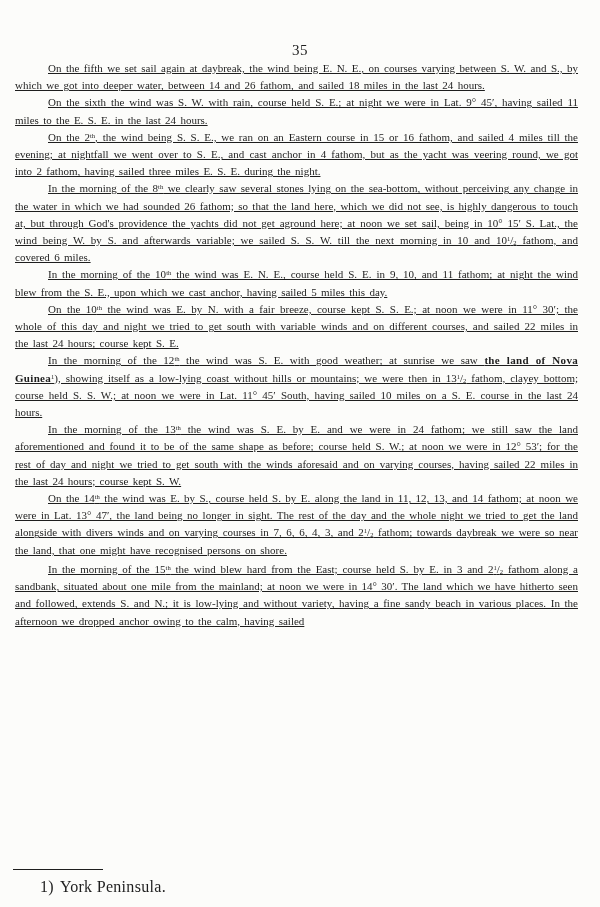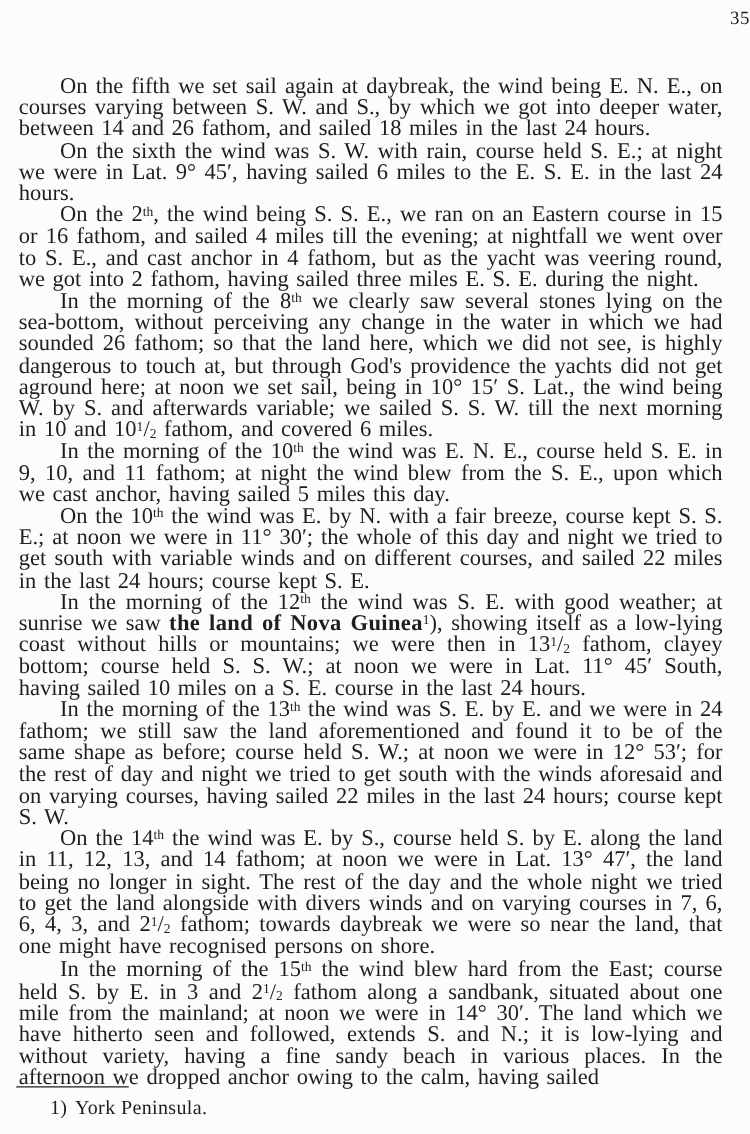--- a/index.html
+++ b/index.html
@@ -2,27 +2,27 @@
 <html><head>
 <meta charset="utf-8">
 <style>
   html, body { margin:0; padding:0; }
   body {
     width:600px; height:907px;
     position:relative; overflow:hidden;
     font-family:"Liberation Serif","DejaVu Serif",serif;
   }
   .page-number {
-    position:absolute; top:7px; left:0; width:100%;
-    text-align:right; font-size:15px; letter-spacing:0.5px;
+    position:absolute; top:42px; left:0; width:100%;
+    text-align:center; font-size:15px; letter-spacing:0.5px;
   }
   .text-block {
     position:absolute; top:60px; left:15px; width:563px;
-    font-size:18px; line-height:17.2px;
-    text-align:justify; word-spacing:1.6px;
+    font-size:11px; line-height:17.2px;
+    text-align:justify; word-spacing:1.6px;text-decoration:underline;
   }
   .para { margin:0; text-indent:33px; }
   .para.gap-before { margin-top:2px; }
   .text-block sup { font-size:0.6em; line-height:0; vertical-align:0.42em; }
   .text-block sub { font-size:0.6em; line-height:0; vertical-align:-0.12em; }
   .bold { font-weight:bold; letter-spacing:0.3px; }
   .footnote-rule {
     position:absolute; left:13px; top:869px; width:90px;
     border-top:1.4px solid currentColor; height:0;
   }
@@ -32,21 +32,21 @@
   }
   .footnote-line .marker { margin-right:6px; }
 </style>
 </head>
 <body style="background: rgb(252, 252, 250); color: rgb(30, 30, 30);">
 
 <div class="page-number">35</div>
 
 <div class="text-block">
     <p class="para"><span>On the fifth we set sail again at daybreak, the wind being E. N. E., on courses varying between S. W. and S., by which we got into deeper water, between 14 and 26 fathom, and sailed 18 miles in the last 24 hours.</span></p>
-    <p class="para"><span>On the sixth the wind was S. W. with rain, course held S. E.; at night we were in Lat. 9° 45′, having sailed 6 miles to the E. S. E. in the last 24 hours.</span></p>
+    <p class="para"><span>On the sixth the wind was S. W. with rain, course held S. E.; at night we were in Lat. 9° 45′, having sailed 11 miles to the E. S. E. in the last 24 hours.</span></p>
     <p class="para"><span>On the 2</span><sup>th</sup><span>, the wind being S. S. E., we ran on an Eastern course in 15 or 16 fathom, and sailed 4 miles till the evening; at nightfall we went over to S. E., and cast anchor in 4 fathom, but as the yacht was veering round, we got into 2 fathom, having sailed three miles E. S. E. during the night.</span></p>
     <p class="para"><span>In the morning of the 8</span><sup>th</sup><span> we clearly saw several stones lying on the sea-bottom, without perceiving any change in the water in which we had sounded 26 fathom; so that the land here, which we did not see, is highly dangerous to touch at, but through God's providence the yachts did not get aground here; at noon we set sail, being in 10° 15′ S. Lat., the wind being W. by S. and afterwards variable; we sailed S. S. W. till the next morning in 10 and 10</span><sup>1</sup><span>/</span><sub>2</sub><span> fathom, and covered 6 miles.</span></p>
     <p class="para"><span>In the morning of the 10</span><sup>th</sup><span> the wind was E. N. E., course held S. E. in 9, 10, and 11 fathom; at night the wind blew from the S. E., upon which we cast anchor, having sailed 5 miles this day.</span></p>
     <p class="para"><span>On the 10</span><sup>th</sup><span> the wind was E. by N. with a fair breeze, course kept S. S. E.; at noon we were in 11° 30′; the whole of this day and night we tried to get south with variable winds and on different courses, and sailed 22 miles in the last 24 hours; course kept S. E.</span></p>
     <p class="para"><span>In the morning of the 12</span><sup>th</sup><span> the wind was S. E. with good weather; at sunrise we saw </span><span class="bold">the land of Nova Guinea</span><sup>1</sup><span>), showing itself as a low-lying coast without hills or mountains; we were then in 13</span><sup>1</sup><span>/</span><sub>2</sub><span> fathom, clayey bottom; course held S. S. W.; at noon we were in Lat. 11° 45′ South, having sailed 10 miles on a S. E. course in the last 24 hours.</span></p>
     <p class="para"><span>In the morning of the 13</span><sup>th</sup><span> the wind was S. E. by E. and we were in 24 fathom; we still saw the land aforementioned and found it to be of the same shape as before; course held S. W.; at noon we were in 12° 53′; for the rest of day and night we tried to get south with the winds aforesaid and on varying courses, having sailed 22 miles in the last 24 hours; course kept S. W.</span></p>
     <p class="para"><span>On the 14</span><sup>th</sup><span> the wind was E. by S., course held S. by E. along the land in 11, 12, 13, and 14 fathom; at noon we were in Lat. 13° 47′, the land being no longer in sight. The rest of the day and the whole night we tried to get the land alongside with divers winds and on varying courses in 7, 6, 6, 4, 3, and 2</span><sup>1</sup><span>/</span><sub>2</sub><span> fathom; towards daybreak we were so near the land, that one might have recognised persons on shore.</span></p>
     <p class="para gap-before"><span>In the morning of the 15</span><sup>th</sup><span> the wind blew hard from the East; course held S. by E. in 3 and 2</span><sup>1</sup><span>/</span><sub>2</sub><span> fathom along a sandbank, situated about one mile from the mainland; at noon we were in 14° 30′. The land which we have hitherto seen and followed, extends S. and N.; it is low-lying and without variety, having a fine sandy beach in various places. In the afternoon we dropped anchor owing to the calm, having sailed</span></p>
   </div>
 

